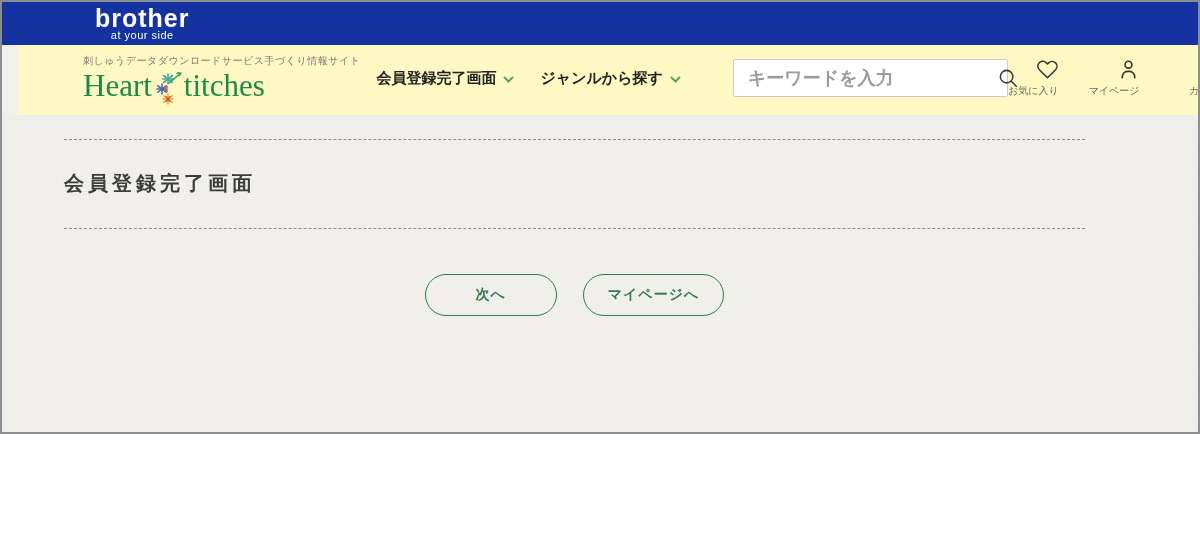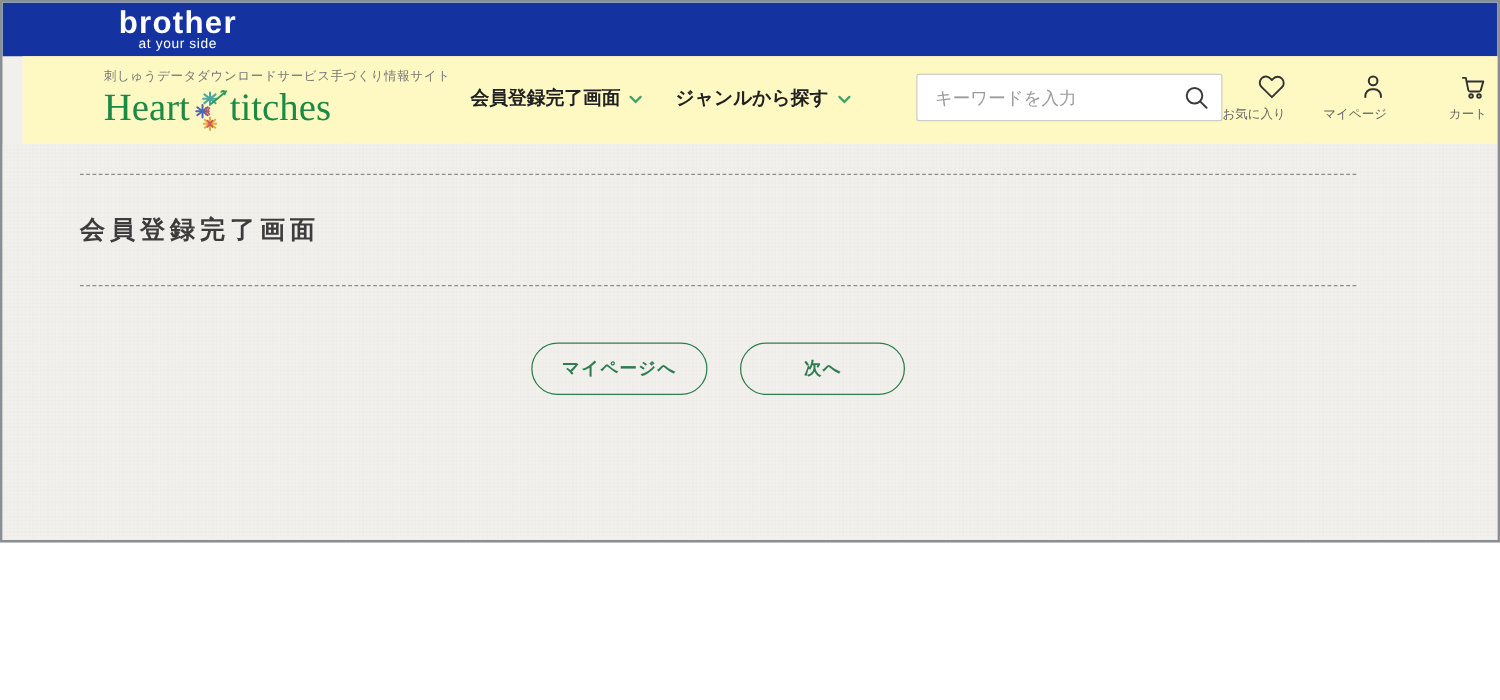--- a/index.html
+++ b/index.html
@@ -56,22 +56,23 @@
   .chev { width: 11px; height: 8px; margin-top: 3px; }
 
   .search {
     margin-left: 52px;
     width: 275px; height: 38px;
     border: 1px solid #ccc; border-radius: 2px; background: #fff;
     display: flex; align-items: center;
   }
   .search input {
     flex: 1; border: none; outline: none; background: transparent;
-    font-size: 14px; color: #333; padding: 0 8px 0 14px;
+    font-size: 18px; color: #333; padding: 0 8px 0 14px;
     font-family: "Liberation Sans", "DejaVu Sans", sans-serif;
+    font-weight: bold;
   }
   .search input::placeholder { color: #9a9a9a; }
   .search-btn {
     border: none; background: transparent; width: 40px; height: 36px;
     display: flex; align-items: center; justify-content: center; cursor: pointer;
   }
 
   .quick-links { margin-left: auto; display: flex; gap: 30px; }
   .quick-link {
     display: flex; flex-direction: column; align-items: flex-end;
@@ -207,19 +208,19 @@
       </div>
     </div>
   </div>
 
   <div class="main">
     <div class="container">
       <hr class="dashed">
       <h1 class="page-title">会員登録完了画面</h1>
       <hr class="dashed">
       <div class="button-row">
+        <button class="pill-btn">次へ</button>
         <button class="pill-btn">マイページへ</button>
-        <button class="pill-btn">次へ</button>
       </div>
     </div>
   </div>
 
 </div>
 
 </body></html>

